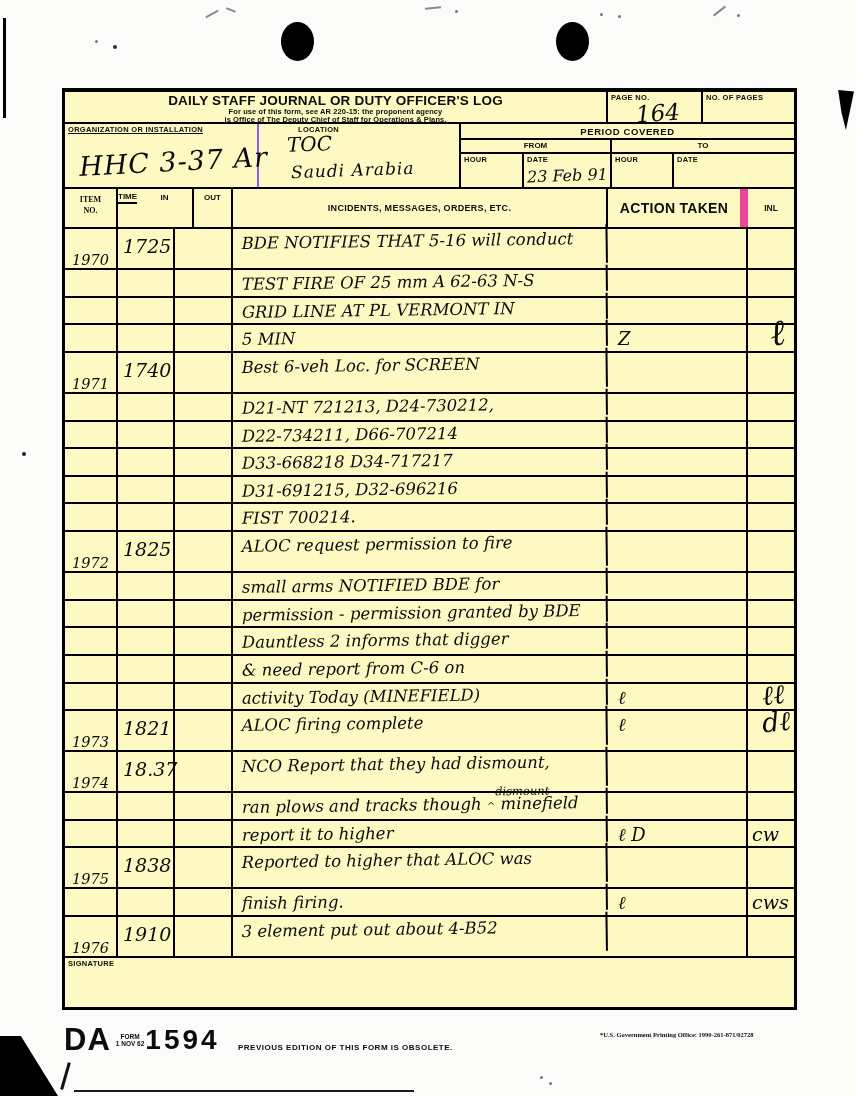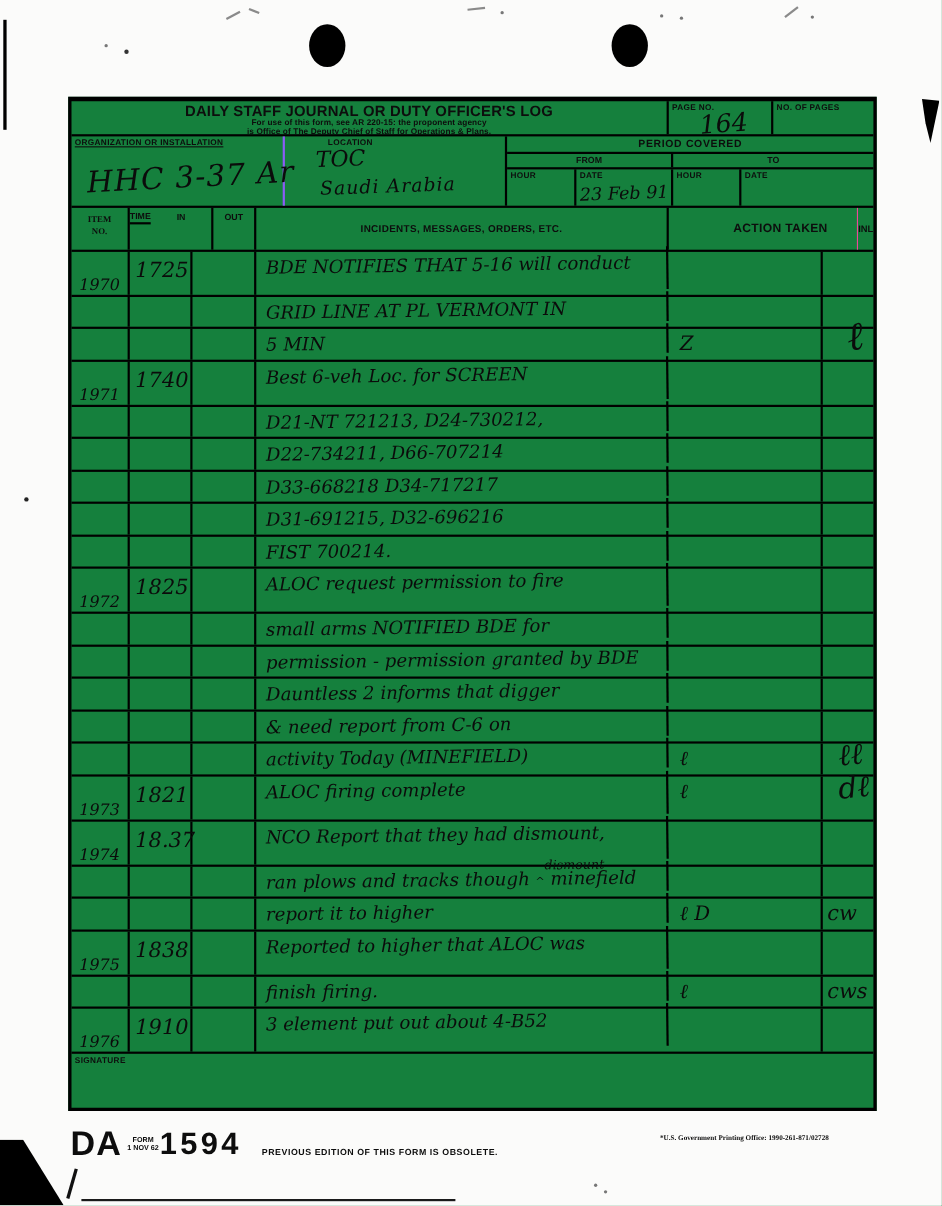--- a/index.html
+++ b/index.html
@@ -16,21 +16,21 @@
   .bl-triangle { position:absolute; left:0; top:1036px; width:58px; height:60px; background:#000;
                  clip-path:polygon(0 0, 36% 0, 100% 100%, 0 100%); }
   .slash-mark { position:absolute; left:64px; top:1062px; width:2.5px; height:28px; background:#111;
                 transform:rotate(16deg); }
   .bottom-line { position:absolute; left:74px; top:1090px; width:340px; height:2px; background:#1a1a1a; }
   .pmark { position:absolute; background:#8a8a8a; }
   .pdot { position:absolute; background:#777; border-radius:50%; }
 
   
   .form { position:absolute; left:62px; top:88px; width:735px; height:922px;
-          border:3px solid #000; border-top:4px solid #000; background:#15803d; }
+          border:3px solid #000; border-top:4px solid #000; background:#fef9c3; }
 
   .flabel { display:block; font-size:7.5px; font-weight:bold; letter-spacing:.3px;
             padding:2px 0 0 3px; text-align:left; line-height:1.1; }
 
   
   .hw { font-family:"DejaVu Serif", serif; font-style:italic; color:#0b0b0b; white-space:nowrap; }
 
   
   .sec-a { display:flex; height:32px; border-bottom:2px solid #000; }
   .title-cell { width:543px; border-right:2px solid #000; text-align:center; overflow:hidden; }
@@ -61,22 +61,22 @@
   
   .sec-c { display:flex; height:40px; border-bottom:2px solid #000; font-weight:bold; }
   .h-item { width:53px; border-right:2px solid #000; font-size:8px; text-align:center; padding-top:6px; line-height:1.35;font-family:Liberation Serif, serif; }
   .h-time { width:115px; border-right:2px solid #000; display:flex; flex-direction:row; }
   .h-time-top { height:15px; border-bottom:2px solid #000; text-align:center; font-size:8px; padding-top:3px; }
   .h-inout { display:flex; flex:1; font-size:8px; }
   .h-in { width:57px; border-right:2px solid #000; text-align:center; padding-top:4px; }
   .h-out { flex:1; text-align:center; padding-top:4px; }
   .h-inc { width:375px; border-right:2px solid #000; font-size:9px; display:flex;
            align-items:center; justify-content:center; letter-spacing:.3px; }
-  .h-act { width:140px; border-right:1px solid #ec4899; font-size:11px; display:flex;
-           align-items:center; justify-content:center; letter-spacing:.3px;margin-left:32px; }
+  .h-act { width:140px; border-right:8px solid #ec4899; font-size:14px; display:flex;
+           align-items:center; justify-content:center; letter-spacing:.3px; }
   .h-inl { flex:1; font-size:8.5px; display:flex; align-items:center; justify-content:center; }
 
   
   .tbody { height:729px; display:flex; flex-direction:column; }
   .trow { flex:1; display:flex; border-bottom:2px solid #000; }
   .c { overflow:visible; }
   .c-item { width:53px; border-right:2px solid #000; font-size:14.5px; text-align:center; padding-top:23px; }
   .c-in   { width:57px; border-right:2px solid #000; font-size:19px; padding:6px 0 0 5px; }
   .c-out  { width:58px; border-right:2px solid #000; }
   .c-inc  { width:375px; border-right:2px solid #000; font-size:16.5px; padding:5px 0 0 9px; transform-origin:left bottom; }
@@ -206,20 +206,28 @@
       <div class="c c-in hw">1725</div>
       <div class="c c-out hw"></div>
       <div class="c c-inc hw tilt">BDE NOTIFIES THAT 5-16 will conduct</div>
       <div class="c c-act hw"></div>
       <div class="c c-inl hw"></div>
     </div>
     <div class="trow">
       <div class="c c-item hw"></div>
       <div class="c c-in hw"></div>
       <div class="c c-out hw"></div>
+      <div class="c c-inc hw tilt">TEST FIRE OF 25 mm A 62-63 N-S</div>
+      <div class="c c-act hw"></div>
+      <div class="c c-inl hw"></div>
+    </div>
+    <div class="trow">
+      <div class="c c-item hw"></div>
+      <div class="c c-in hw"></div>
+      <div class="c c-out hw"></div>
       <div class="c c-inc hw tilt">GRID LINE AT PL VERMONT IN</div>
       <div class="c c-act hw"></div>
       <div class="c c-inl hw"></div>
     </div>
     <div class="trow">
       <div class="c c-item hw"></div>
       <div class="c c-in hw"></div>
       <div class="c c-out hw"></div>
       <div class="c c-inc hw tilt">5 MIN</div>
       <div class="c c-act hw">Z</div>

